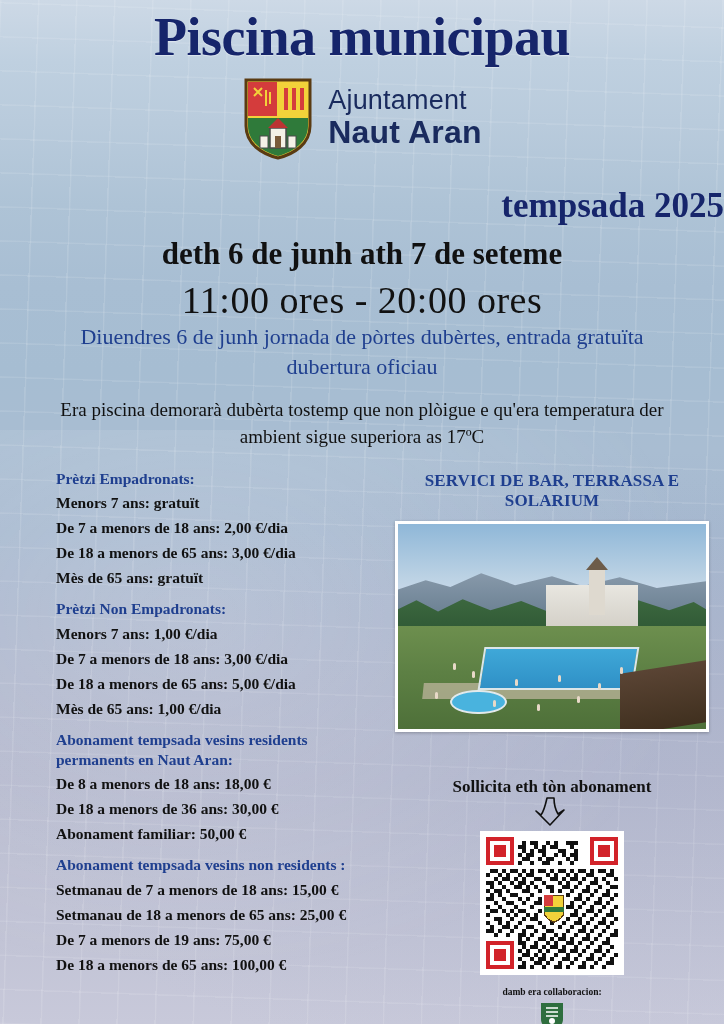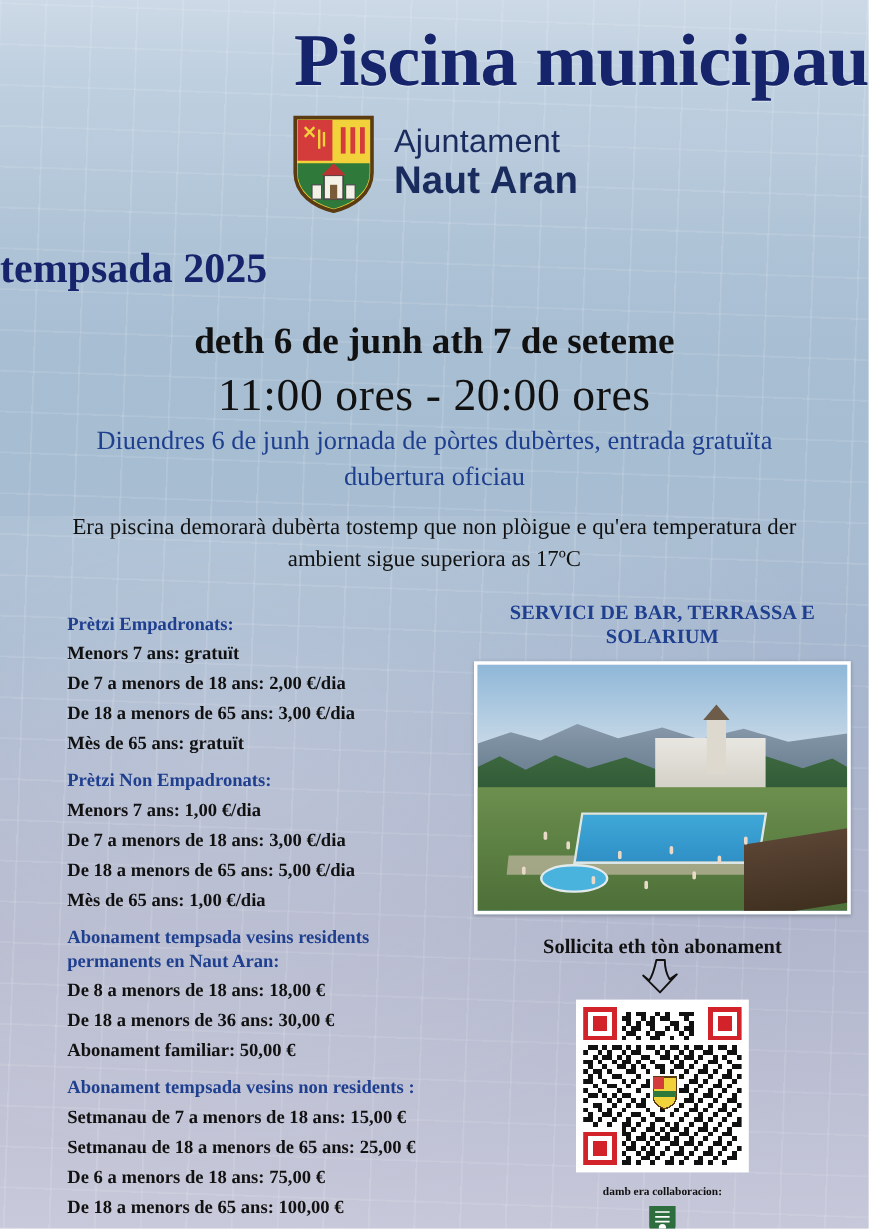--- a/index.html
+++ b/index.html
@@ -57,26 +57,26 @@
   }
   .content {
     position: relative;
     z-index: 3;
     width: 100%;
     height: 100%;
   }
 
   
   .title {
-    text-align: right;
+    text-align: center;
     color: #16256b;
-    font-size: 62px;
+    font-size: 54px;
     font-weight: bold;
     letter-spacing: -0.5px;
-    padding-top: 20px;
+    padding-top: 10px;
     line-height: 1.0;
     text-shadow: 0 1px 1px rgba(255,255,255,0.45);
   }
   .brandline {
     display: flex;
     align-items: center;
     justify-content: center;
     gap: 14px;
     margin-top: 12px;
   }
@@ -96,32 +96,32 @@
     letter-spacing: 0.2px;
   }
   .brandtext .l2 {
     font-size: 32px;
     font-weight: bold;
     letter-spacing: 0.2px;
   }
 
   
   .season {
-    text-align: left;
+    text-align: right;
     color: #16256b;
     font-size: 35px;
     font-weight: bold;
     margin-top: 26px;
   }
   .dates {
     text-align: center;
     color: #111;
     font-size: 31px;
     font-weight: bold;
-    margin-top: 22px;
+    margin-top: 10px;
   }
   .hours {
     text-align: center;
     color: #111;
     font-size: 38px;
     margin-top: 6px;
     letter-spacing: 0.5px;
   }
   .openingnote {
     text-align: center;
@@ -155,21 +155,21 @@
     position: relative;
   }
   .price-head {
     color: #1f3f8f;
     font-weight: bold;
     font-size: 15.5px;
     margin-top: 9px;
     margin-bottom: 2px;
     line-height: 1.25;
   }
-  .price-head.first { margin-top: 12px; }
+  .price-head.first { margin-top: 0; }
   .price-line {
     color: #111;
     font-weight: bold;
     font-size: 15.5px;
     line-height: 1.62;
   }
 
   
   .bar-title {
     color: #1f3f8f;
@@ -252,21 +252,21 @@
     background: #e8d9c8;
     border-radius: 2px;
   }
 
   .solicita {
     text-align: center;
     color: #111;
     font-weight: bold;
     font-size: 17px;
     line-height: 1.35;
-    margin-top: 16px;
+    margin-top: 44px;
   }
   .arrow-wrap {
     text-align: center;
     margin-top: -2px;
     height: 30px;
   }
   .qr-wrap {
     display: flex;
     justify-content: center;
     margin-top: 4px;
@@ -351,21 +351,21 @@
             <div class="price-line">De 7 a menors de 18 ans: 3,00 €/dia</div>
             <div class="price-line">De 18 a menors de 65 ans: 5,00 €/dia</div>
             <div class="price-line">Mès de 65 ans: 1,00 €/dia</div>
             <div class="price-head">Abonament tempsada vesins residents permanents  en Naut Aran:</div>
             <div class="price-line">De 8 a menors de 18 ans: 18,00 €</div>
             <div class="price-line">De 18 a menors de 36 ans: 30,00 €</div>
             <div class="price-line">Abonament familiar: 50,00 €</div>
             <div class="price-head">Abonament tempsada vesins non residents :</div>
             <div class="price-line">Setmanau de 7 a menors de 18 ans: 15,00 €</div>
             <div class="price-line">Setmanau de 18 a menors de 65 ans: 25,00 €</div>
-            <div class="price-line">De 6 a menors de 18 ans: 75,00 €</div>
+            <div class="price-line">De 7 a menors de 19 ans: 75,00 €</div>
             <div class="price-line">De 18 a menors de 65 ans: 100,00 €</div>
           </div>
       </div>
 
       <div class="right-col">
         <div class="bar-title">SERVICI DE BAR, TERRASSA E SOLARIUM</div>
 
         <div class="photo">
           <div class="ph-sky"></div>
           <div class="ph-mtn"></div>

